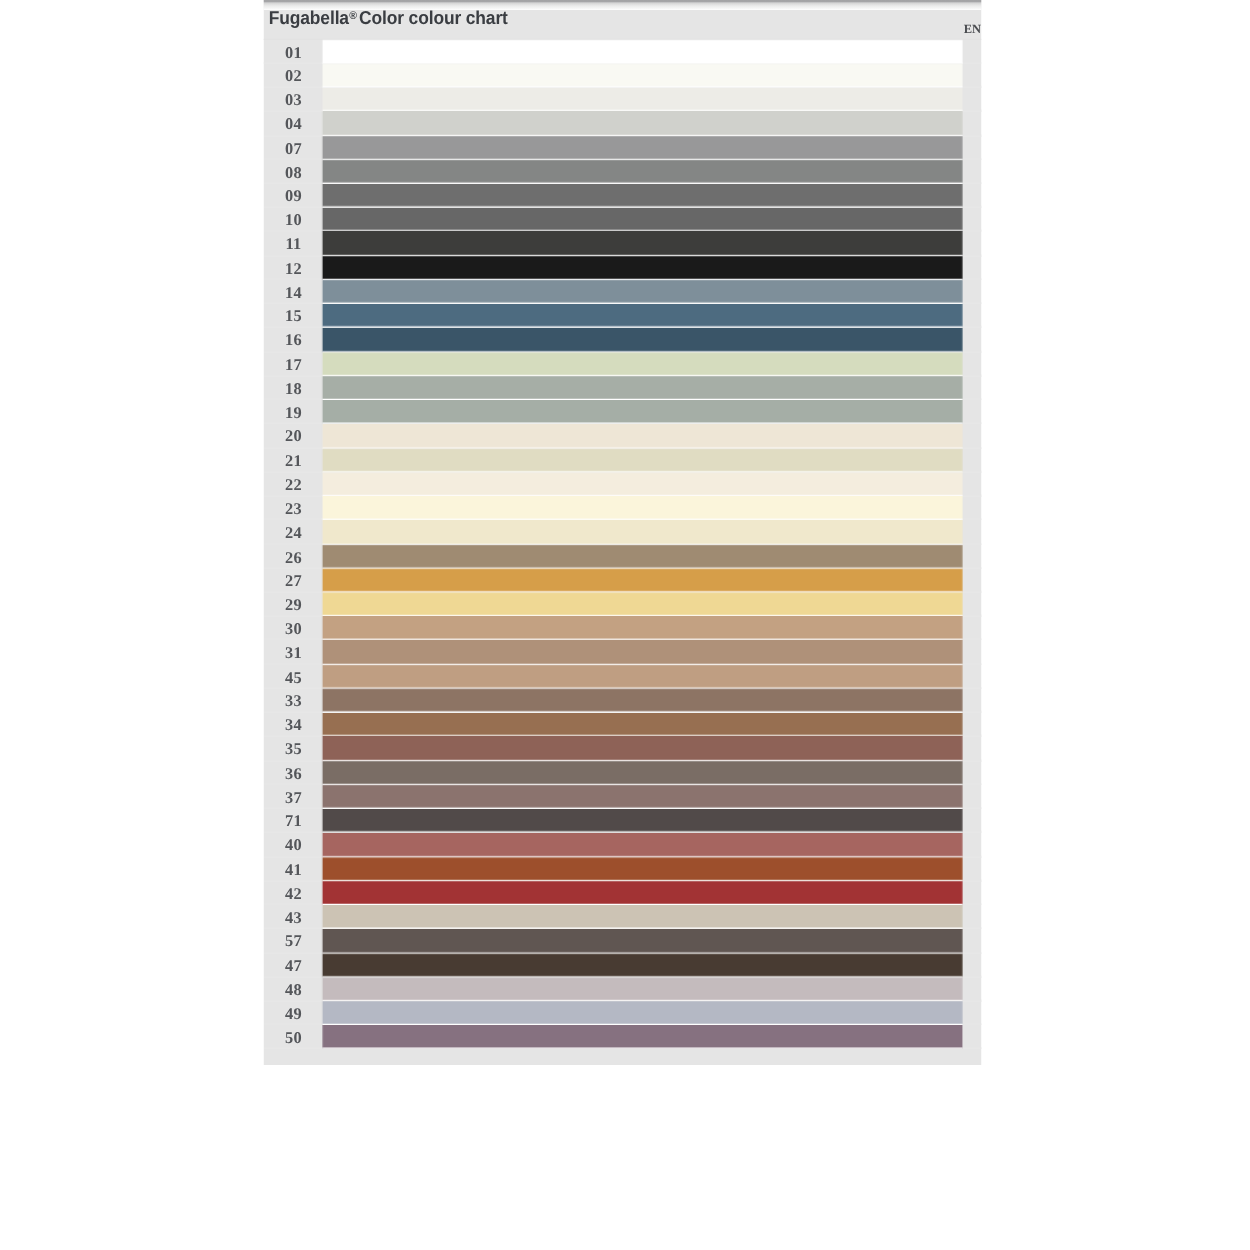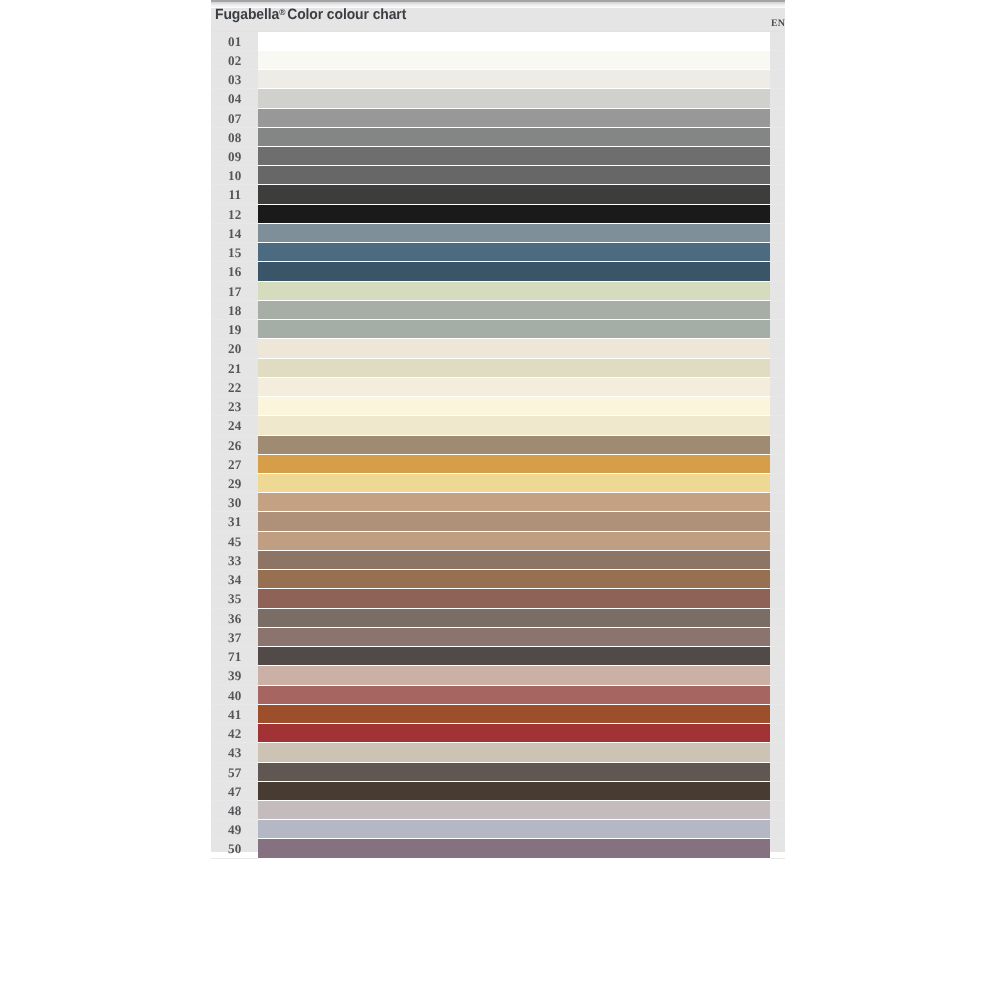--- a/index.html
+++ b/index.html
@@ -212,24 +212,20 @@
       </div>
       <div class="row">
         <div class="num">37</div>
         <div class="sw" style="background: rgb(139, 115, 110);"></div>
       </div>
       <div class="row">
         <div class="num">71</div>
         <div class="sw" style="background: rgb(81, 74, 73);"></div>
       </div>
       <div class="row">
-        <div class="num">39</div>
-        <div class="sw" style="background: rgb(203, 176, 166);"></div>
-      </div>
-      <div class="row">
         <div class="num">40</div>
         <div class="sw" style="background: rgb(166, 101, 96);"></div>
       </div>
       <div class="row">
         <div class="num">41</div>
         <div class="sw" style="background: rgb(157, 79, 44);"></div>
       </div>
       <div class="row">
         <div class="num">42</div>
         <div class="sw" style="background: rgb(162, 51, 52);"></div>

